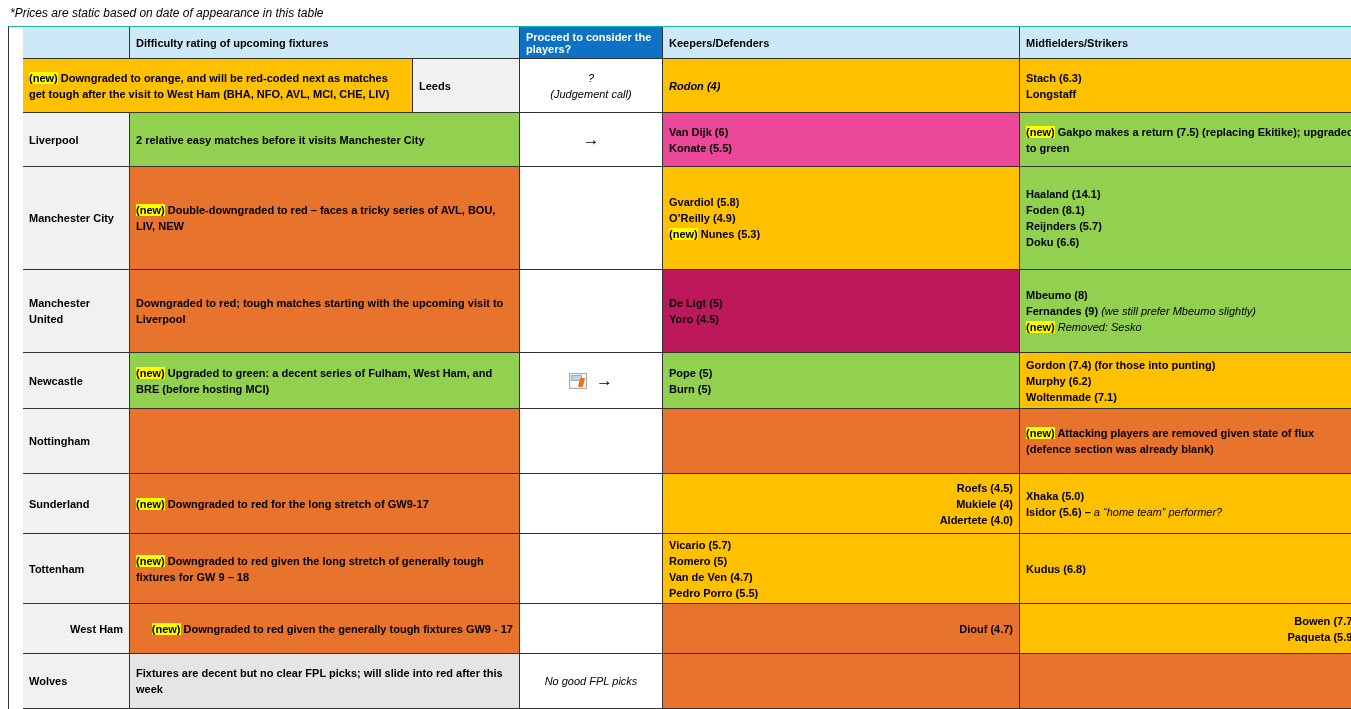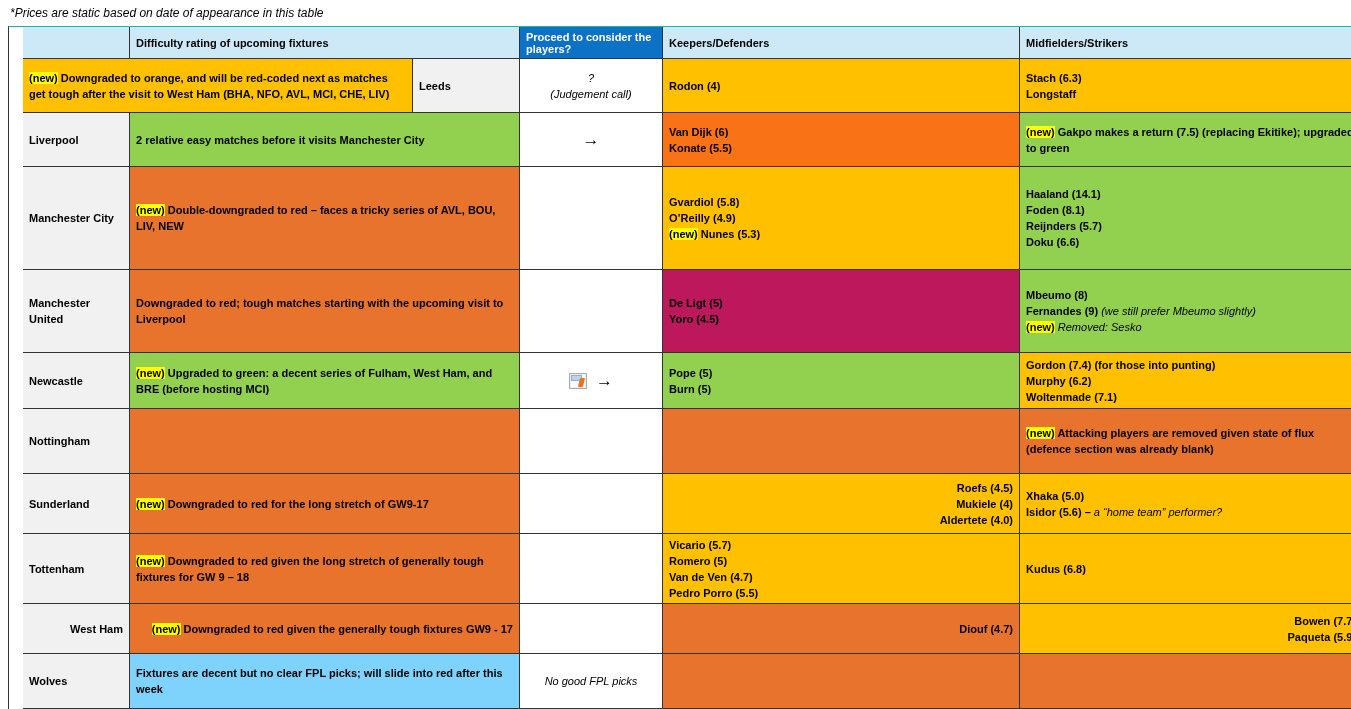--- a/index.html
+++ b/index.html
@@ -84,41 +84,41 @@
             <div class="line">Leeds</div>
           </div>
           <div class="cell c-proceed center" style="background: rgb(255, 255, 255);">
             <div class="line">
               <span class="seg-i">?</span>
             </div>
             <div class="line">
               <span class="seg-i">(Judgement call)</span>
             </div>
           </div>
-          <div class="cell c-keep" style="background: rgb(255, 192, 0);">
+          <div class="cell c-keep" style="background: rgb(255, 192, 0); font-style: italic;">
             <div class="line"><span class="seg-b">Rodon (4)</span></div>
           </div>
           <div class="cell c-mid" style="background: rgb(255, 192, 0);">
             <div class="line"><span class="seg-b">Stach (6.3)</span></div>
             <div class="line"><span class="seg-b">Longstaff</span></div>
           </div>
         </div>
         <div class="trow">
           <div class="cell c-team">
             <div class="line">Liverpool</div>
           </div>
           <div class="cell c-diff" style="background: rgb(146, 208, 80);">
             <div class="line"><span class="seg-b">2 relative easy matches before it visits Manchester City</span></div>
           </div>
           <div class="cell c-proceed center" style="background: rgb(255, 255, 255);">
             <div class="line">
               <span class="seg-arrow">→</span>
             </div>
           </div>
-          <div class="cell c-keep" style="background: #f97316;">
+          <div class="cell c-keep" style="background: #ec4899;">
             <div class="line"><span class="seg-b">Van Dijk (6)</span></div>
             <div class="line"><span class="seg-b">Konate (5.5)</span></div>
           </div>
           <div class="cell c-mid" style="background: rgb(146, 208, 80);">
             <div class="line"><span class="seg-hl">(new)</span><span class="seg-b"> Gakpo makes a return (7.5) (replacing Ekitike); upgraded to green</span></div>
           </div>
         </div>
         <div class="trow">
           <div class="cell c-team">
             <div class="line">Manchester City</div>
@@ -240,21 +240,21 @@
           </div>
           <div class="cell c-mid" style="background: rgb(255, 192, 0);">
             <div class="line"><span class="seg-b">Bowen (7.7)</span></div>
             <div class="line"><span class="seg-b">Paqueta (5.9)</span></div>
           </div>
         </div>
         <div class="trow">
           <div class="cell c-team">
             <div class="line">Wolves</div>
           </div>
-          <div class="cell c-diff" style="background: #7dd3fc;">
+          <div class="cell c-diff" style="background: #e5e5e5;">
             <div class="line"><span class="seg-b">Fixtures are decent but no clear FPL picks; will slide into red after this week</span></div>
           </div>
           <div class="cell c-proceed center" style="background: rgb(255, 255, 255);">
             <div class="line">
               <span class="seg-i">No good FPL picks</span>
             </div>
           </div>
           <div class="cell c-keep" style="background: rgb(232, 115, 44);"></div>
           <div class="cell c-mid" style="background: rgb(232, 115, 44);"></div>
         </div>

